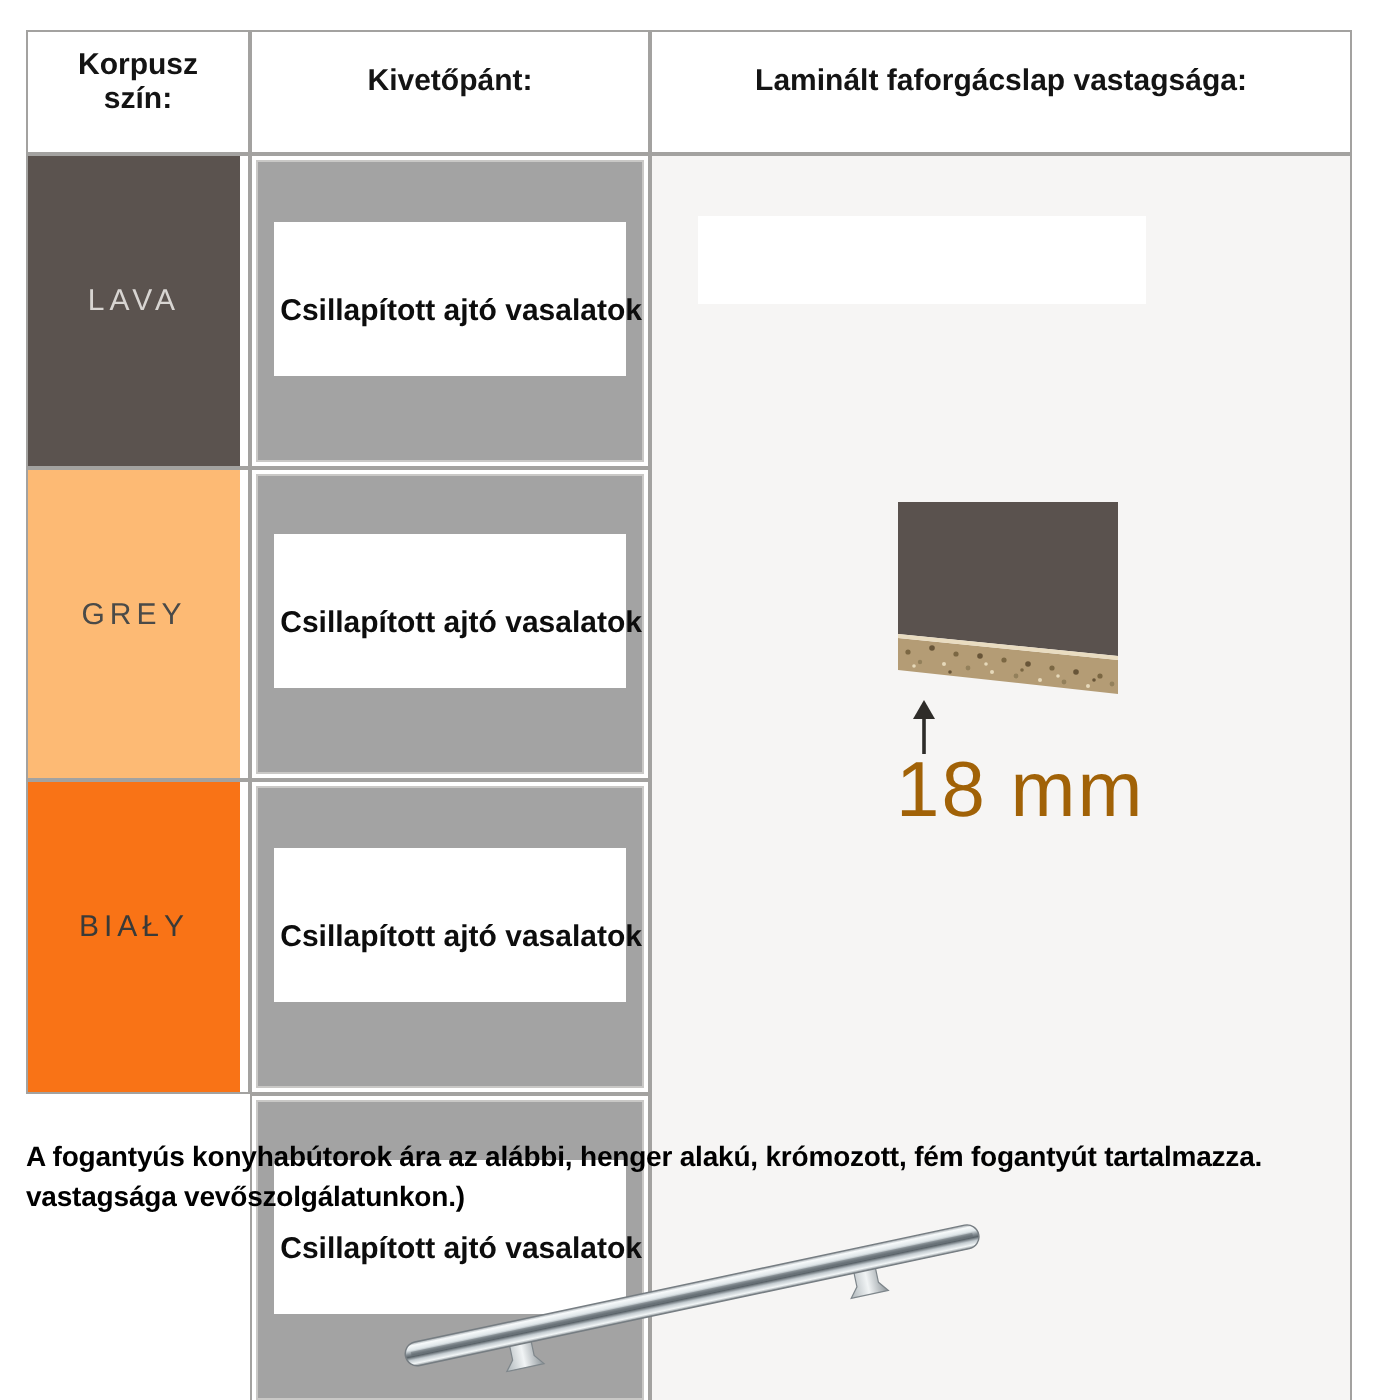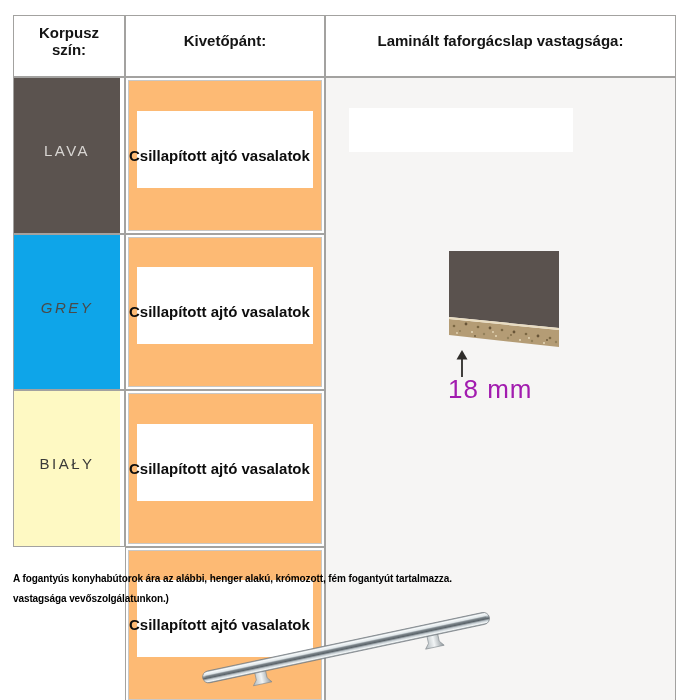--- a/index.html
+++ b/index.html
@@ -31,59 +31,59 @@
 
   
   .swatch-cell{padding:0 4px 0 0;}
   .swatch{
     width:100%;height:100%;box-sizing:border-box;
     display:flex;align-items:center;justify-content:center;
     padding-bottom:9px;font-size:15px;letter-spacing:2.5px;
     text-align:center;line-height:1.3;
   }
   .swatch.lava{background:#5b534f;color:#d8d5d2;}
-  .swatch.grey{background:#0ea5e9;color:#4a4a48;font-style:italic;}
-  .swatch.bialy{background:#fef9c3;color:#3a3a38;}
+  .swatch.grey{background:#fdba74;color:#4a4a48;}
+  .swatch.bialy{background:#f97316;color:#3a3a38;}
   .swatch.wood{
     color:#f7eedd;
     background-color:#c49a5f;
     background-image:
       radial-gradient(ellipse 10px 16px at 72% 42%, #5f441f 0%, #7a5c30 35%, rgba(122,92,48,0) 70%),
       radial-gradient(ellipse 6px 10px at 30% 14%, #6b5026 0%, rgba(107,80,38,0) 70%),
       radial-gradient(ellipse 7px 12px at 18% 72%, rgba(255,241,214,.8) 0%, rgba(255,241,214,0) 70%),
       radial-gradient(ellipse 5px 9px at 85% 80%, #6b5026 0%, rgba(107,80,38,0) 70%),
       repeating-linear-gradient(88deg,
         rgba(255,236,200,.5) 0px, rgba(255,236,200,0) 3px,
         rgba(0,0,0,0) 6px, rgba(121,87,41,.35) 9px,
         rgba(0,0,0,0) 12px, rgba(255,236,200,.35) 15px,
         rgba(0,0,0,0) 18px);
   }
 
   
   .hinge-box{
-    position:absolute;inset:2px;background:#fdba74;border:1px solid #c9c8c6;
-    display:flex;align-items:center;justify-content:flex-start;
+    position:absolute;inset:2px;background:#a3a3a3;border:1px solid #c9c8c6;
+    display:flex;align-items:center;justify-content:flex-end;
   }
   .white-patch{position:absolute;left:8px;right:8px;top:20%;height:52%;background:#ffffff;}
   .hinge-text{position:relative;font-weight:bold;font-size:15px;color:#0d0d0d;white-space:nowrap;}
 
   
   .right-cell{background:#f6f5f4;}
   .rc-white{position:absolute;left:23px;top:30px;width:224px;height:44px;background:#ffffff;}
   .board-wrap{position:absolute;left:120px;top:170px;}
   .arrow-wrap{position:absolute;left:128px;top:272px;}
   .thickness{
     position:absolute;left:122px;top:296px;
-    font-size:26px;color:#a21caf;letter-spacing:1px;white-space:nowrap;
+    font-size:39px;color:#a16207;letter-spacing:1px;white-space:nowrap;
   }
 
   
   .footer-text{
     position:absolute;left:13px;top:569px;
-    font-weight:bold;font-size:10px;line-height:19.5px;color:#000000;
+    font-weight:bold;font-size:14px;line-height:19.5px;color:#000000;
     white-space:nowrap;letter-spacing:-0.1px;
   }
   .handle-wrap{position:absolute;left:190px;top:600px;}
 </style>
 </head>
 <body>
 
 <div class="spec-table">
 
   <div class="cell header-cell gc1 gr1">

